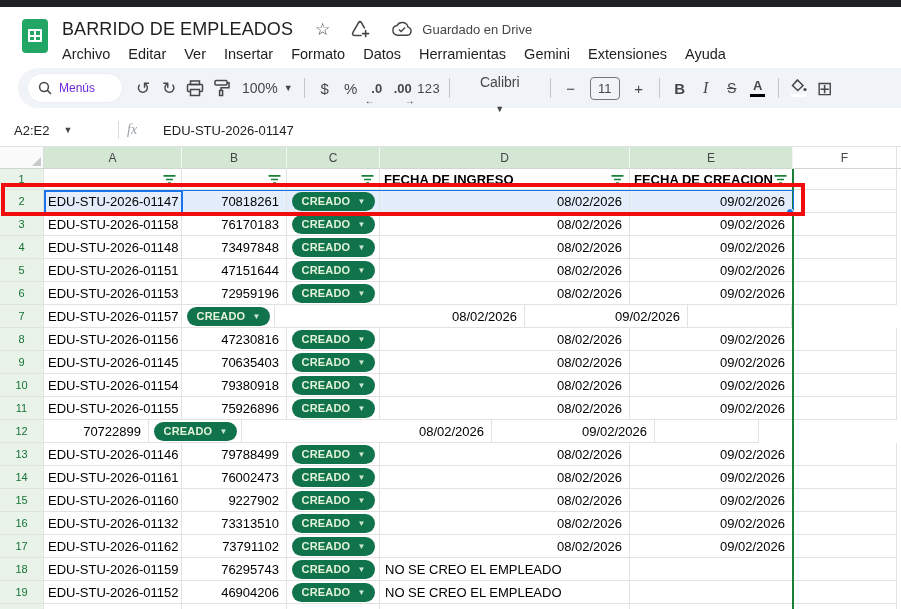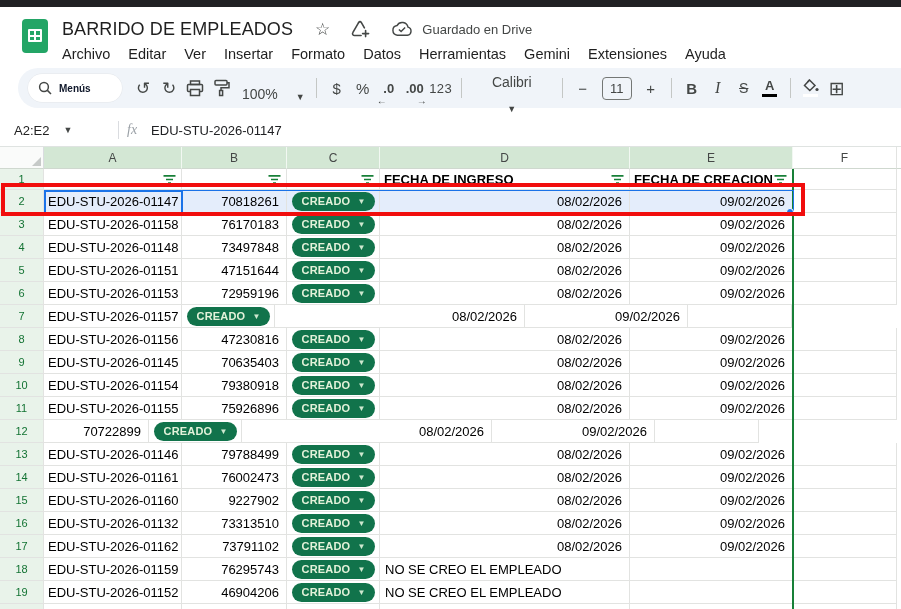--- a/index.html
+++ b/index.html
@@ -27,23 +27,23 @@
   .menu-item { font-size:14.5px; color:#1f1f1f; padding:2px 9px; border-radius:6px; cursor:default; }
 
   
   .toolbar-band { height:50px; background:#fff; position:relative; }
   .toolbar { position:absolute; left:18px; top:4px; width:960px; height:40px; background:#f0f4f9;
     border-radius:20px; display:flex; align-items:center; padding-left:10px; color:#444746; }
   .tb { display:flex; align-items:center; justify-content:center; height:28px; min-width:26px;
     border-radius:4px; font-size:15px; color:#444746; }
   .search-pill { background:#fff; border-radius:14px; height:28px; width:94px; display:flex;
     align-items:center; padding:0 10px; gap:7px; box-shadow:0 0 0 .5px #e3e6ea; }
-  .search-pill span { font-size:10px; color:#0f172a;font-weight:bold; }
+  .search-pill span { font-size:12px; color:#6d28d9; }
   .undo-redo { font-family:"DejaVu Sans",sans-serif; font-size:17px; }
-  .zoom-ctl { font-size:14px; gap:18px; padding:0 4px;align-items:flex-end; }
+  .zoom-ctl { font-size:14px; gap:6px; padding:0 4px; }
   .caret { font-size:9px; color:#444746; }
   .tdiv { width:1px; height:20px; background:#c4c7c5; margin:0 7px; flex:0 0 auto; }
   .dec { position:relative; font-size:13px; font-weight:bold; width:26px; }
   .dec small { position:absolute; bottom:-4px; font-size:10px; font-weight:normal; }
   .dec small.l { left:1px; } .dec small.r { right:1px; }
   .t123 { font-size:13px; letter-spacing:.5px; }
   .font-sel { font-size:14px; gap:14px; padding:0 6px; min-width:86px; justify-content:space-between;flex-direction:column; }
   .size-box { width:30px; height:23px; border:1px solid #747775; border-radius:4px; display:flex;
     align-items:center; justify-content:center; font-size:13px; margin:0 6px; }
   .fmt-b { font-weight:bold; font-size:15px; }
@@ -51,21 +51,21 @@
   .fmt-s { text-decoration:line-through; font-size:14px; }
   .stack { display:flex; flex-direction:column; align-items:center; line-height:1; gap:2px; }
   .stack .bar { width:15px; height:3px; }
   .gap8 { margin-left:8px; } .gap4 { margin-left:4px; }
 
   
   .formula-bar { height:33px; display:flex; align-items:center; border-bottom:1px solid #dfe3e1;
     background:#fff; padding-left:14px; }
   .name-box { display:flex; align-items:center; width:96px; font-size:13px; color:#222; gap:14px; }
   .fdiv { width:1px; height:18px; background:#dadce0; margin:0 8px; }
-  .fx { font-style:italic; font-family:"Liberation Serif",serif; color:#9aa0a6; font-size:14px; margin-right:14px; }
+  .fx { font-style:italic; font-family:"Liberation Serif",serif; color:#9aa0a6; font-size:14px; margin-right:26px; }
   .formula-val { font-size:13px; color:#202124; }
 
   
   .grid { position:relative; width:901px; height:464px; background:#fff; overflow:hidden; }
   .g-row { display:flex; width:901px; }
   .cell { border-right:1px solid #e2e3e1; border-bottom:1px solid #e2e3e1; overflow:hidden;
     font-size:13px; color:#000; display:flex; align-items:center; }
   .w-rn{width:44px;} .w-a{width:138px;} .w-b{width:105px;} .w-c{width:93px;}
   .w-d{width:250px;} .w-e{width:163px;} .w-f{width:104px;} .w-x{width:4px;border:none;}
   

